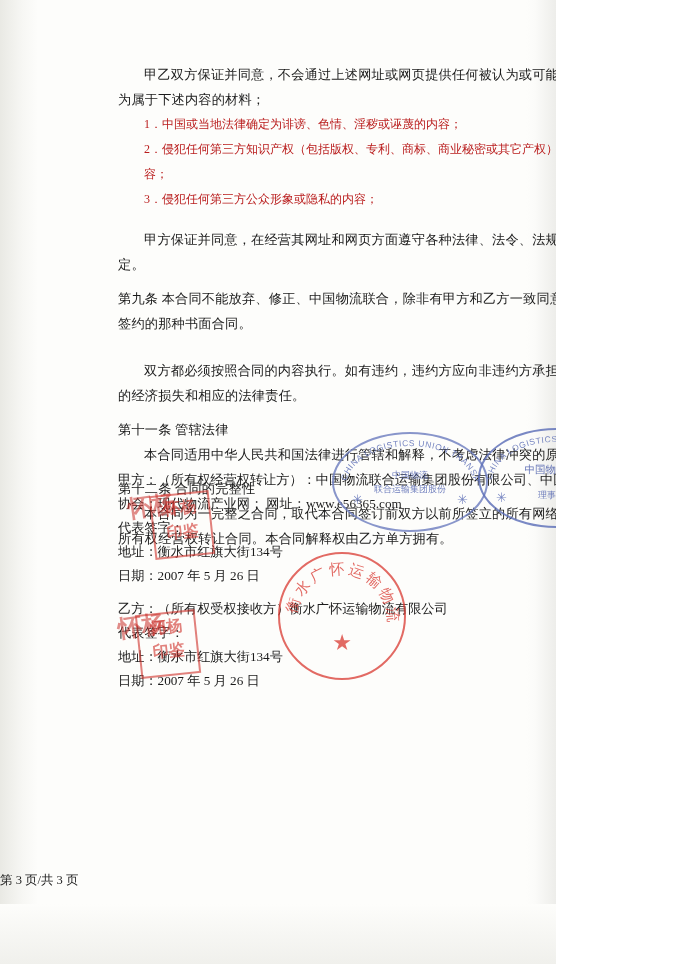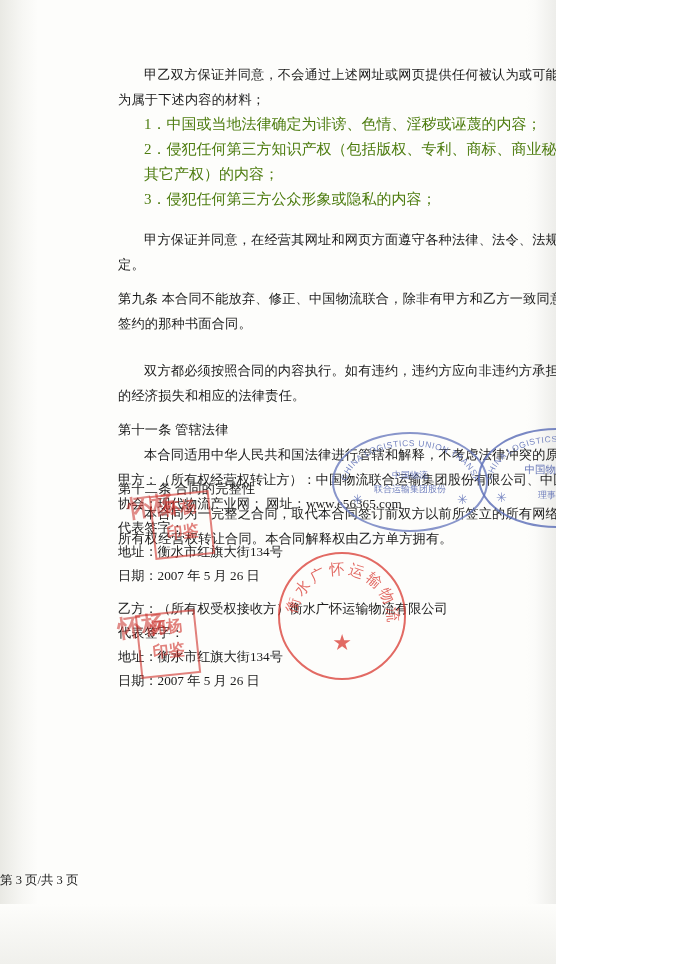--- a/index.html
+++ b/index.html
@@ -55,23 +55,23 @@
   }
   .indent {
     text-indent: 26px;
   }
   .list {
     margin: 0;
     padding: 0;
     list-style: none;
   }
   .list li {
-    font-size: 15px;
+    font-size: 12px;
     line-height: 25px;
-    color: #4d7c0f;
+    color: #b91c1c;
     padding-left: 26px;
     text-indent: 0;
   }
   .gap-s { height: 9px; }
   .gap-m { height: 15px; }
   .gap-l { height: 22px; }
 
   .sig-block {
     position: absolute;
     left: 118px;

